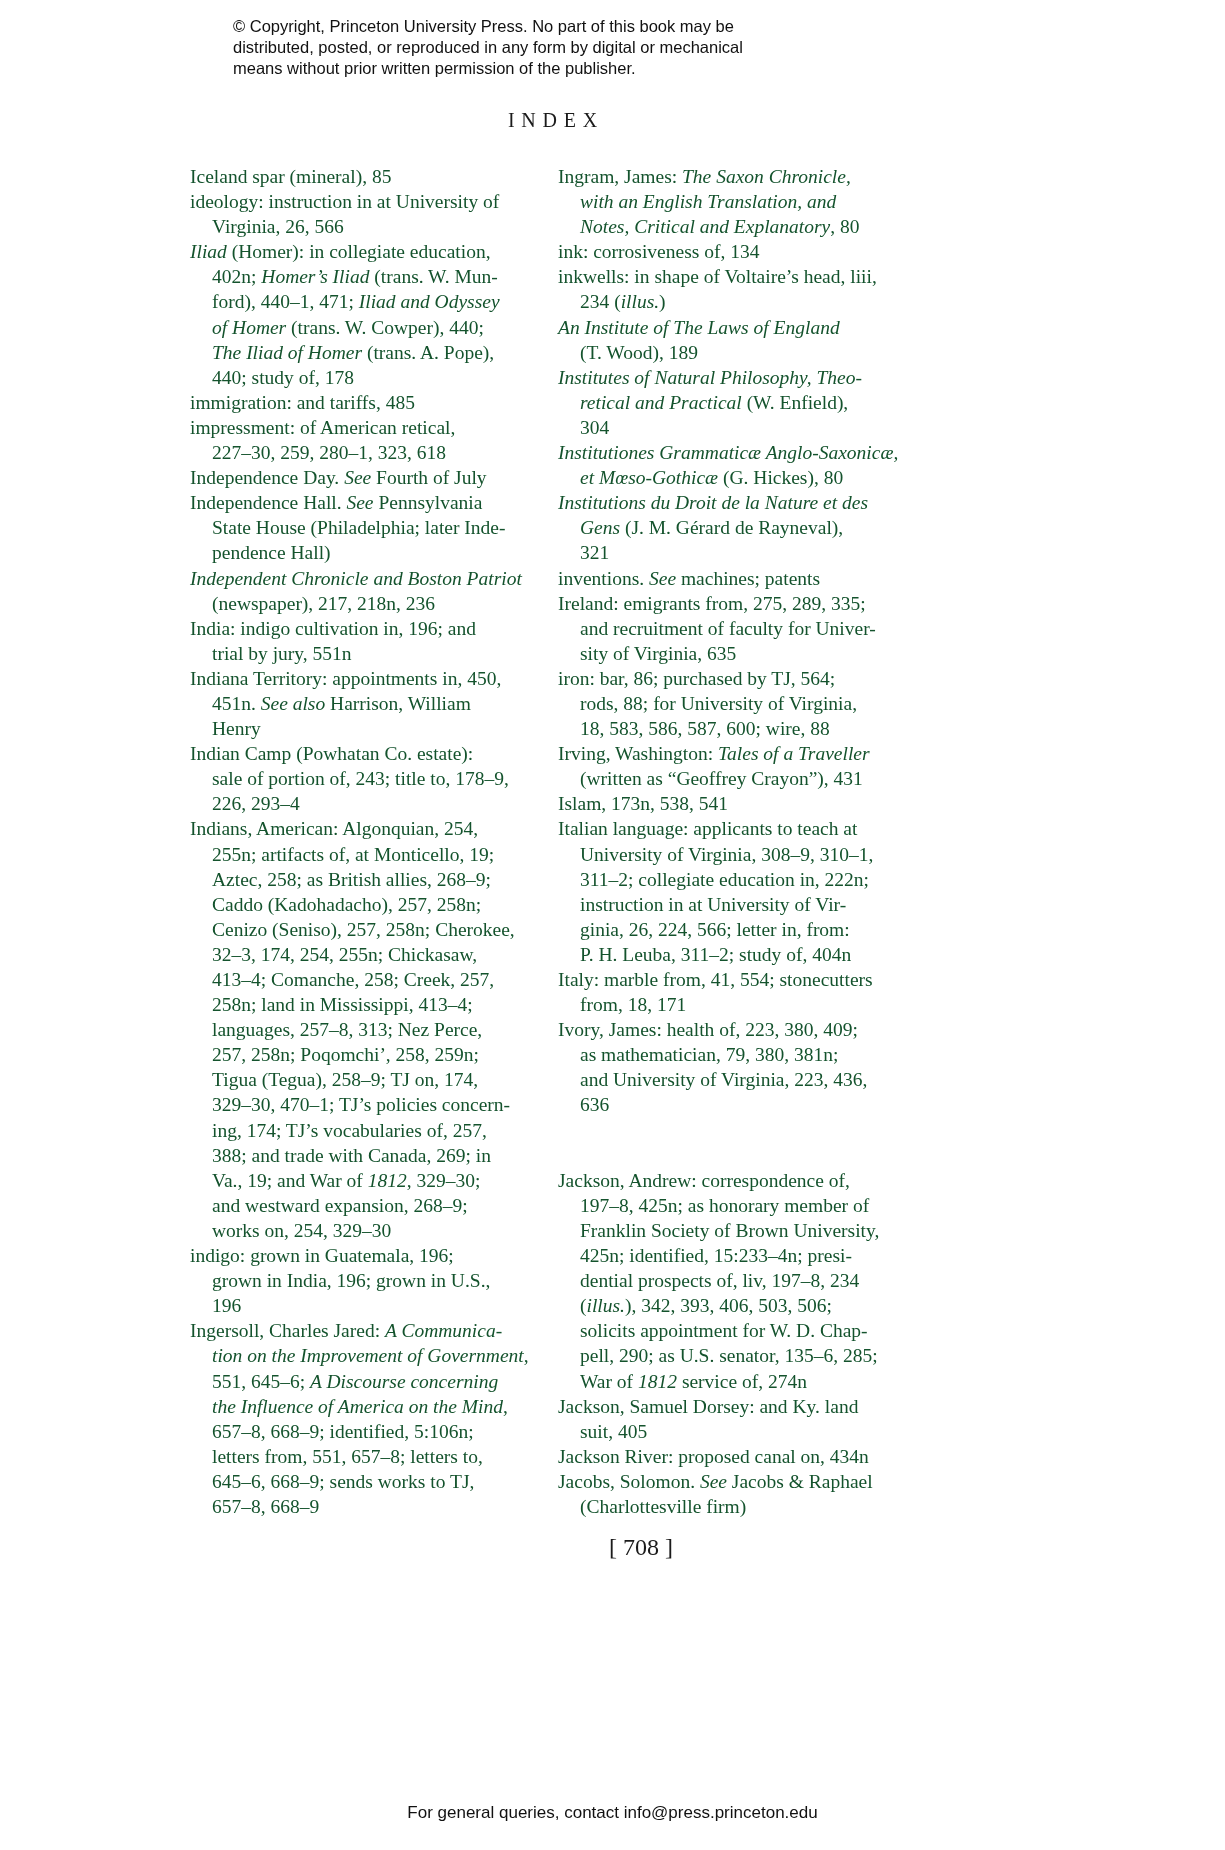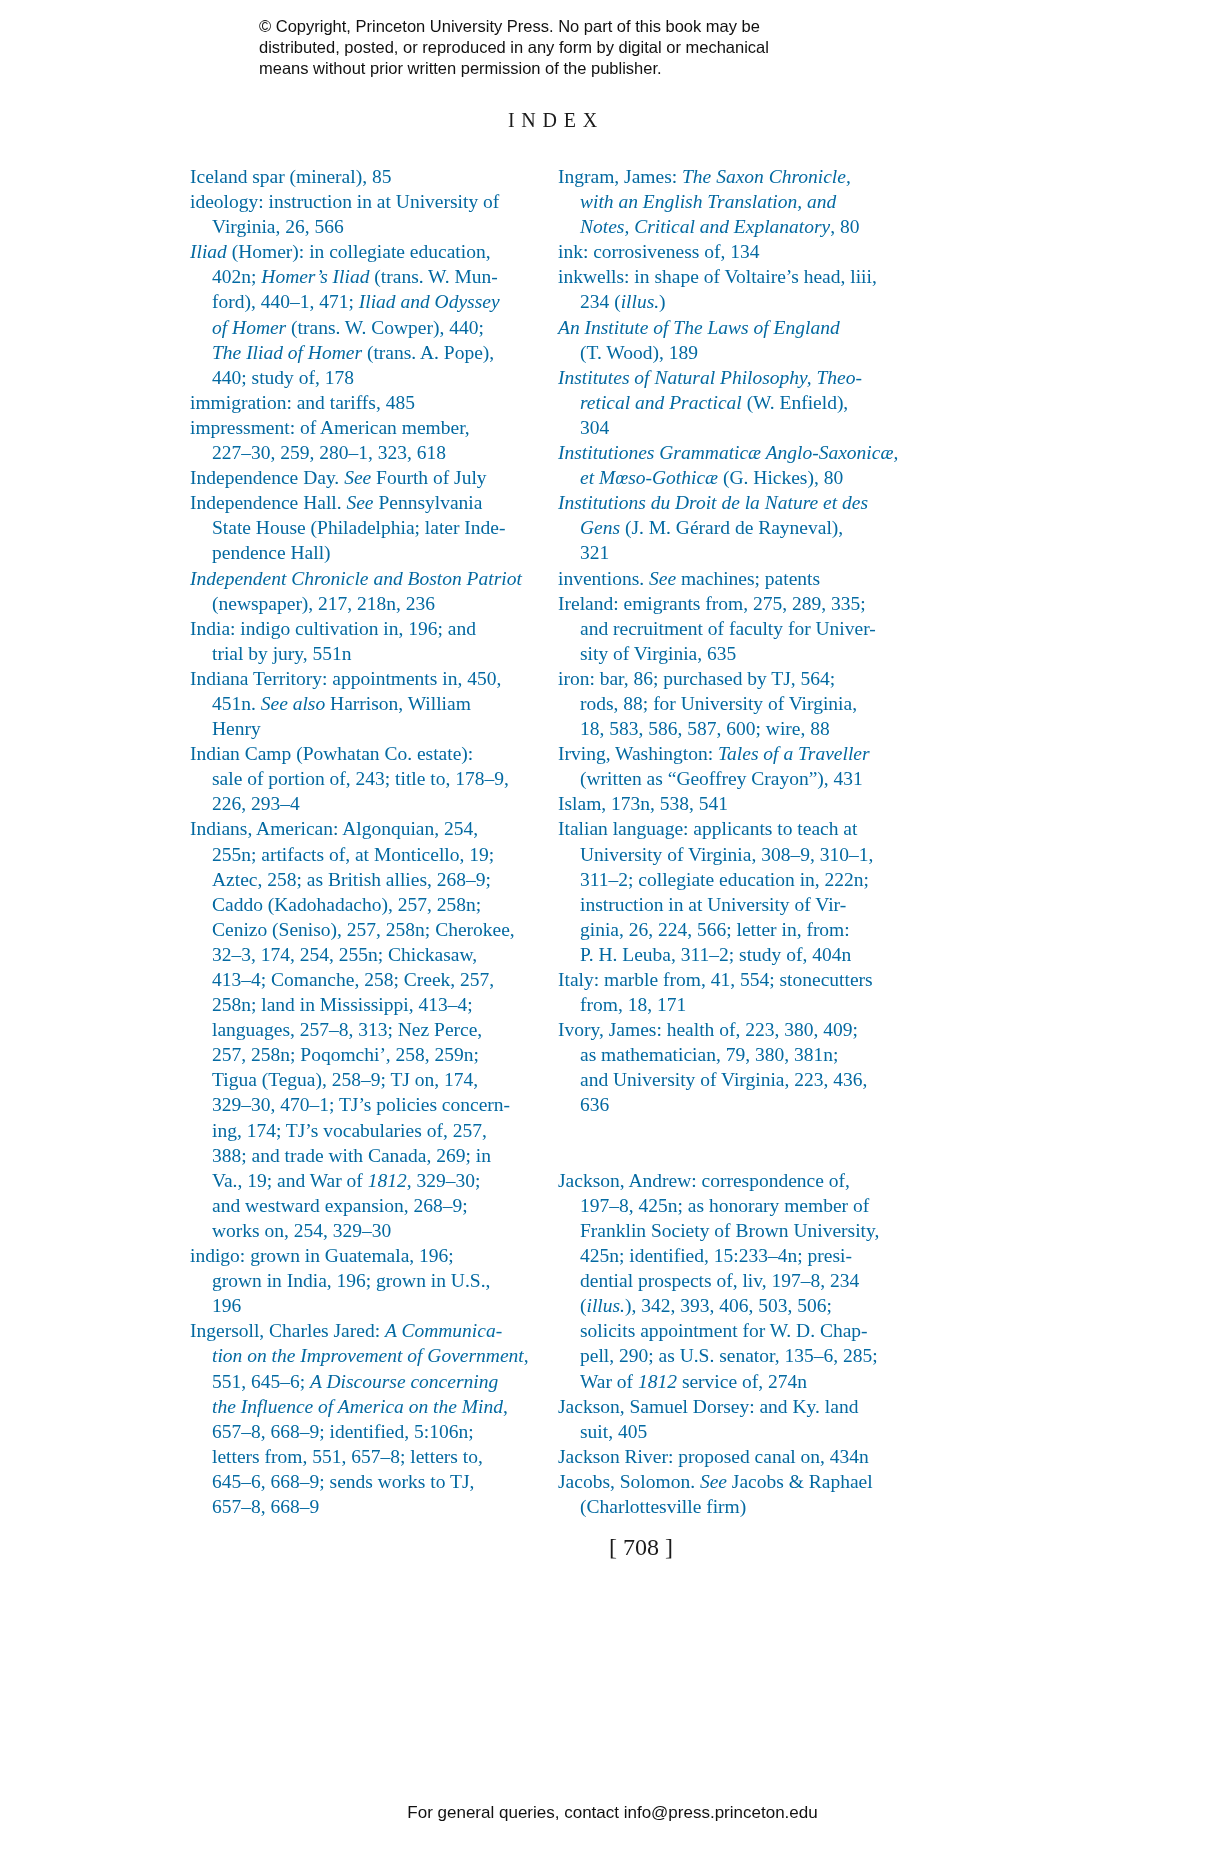--- a/index.html
+++ b/index.html
@@ -16,21 +16,20 @@
     overflow: hidden;
   }
   .copyright {
     position: absolute;
     left: 233px;
     top: 16px;
     font-family: "Liberation Sans", sans-serif;
     font-size: 16.5px;
     line-height: 21px;
     color: #111111;
-    margin-left: 26px;
   }
   .index-title {
     position: absolute;
     left: 190px;
     top: 101px;
     width: 716px;
     margin: 8px;
     text-align: center;
     font-family: "Liberation Serif", "DejaVu Serif", serif;
     font-weight: normal;
@@ -39,21 +38,21 @@
     color: #1b1b1b;
   }
   .columns {
     position: absolute;
     left: 190px;
     top: 164px;
     display: flex;
     gap: 18px;
     font-family: "Liberation Serif", "DejaVu Serif", serif;
     font-size: 19.5px;
-    color: #0369a1;
+    color: #14532d;
   }
   .col {
     width: 350px;
   }
   .line {
     line-height: 25.1px;
     min-height: 25.1px;
     white-space: nowrap;
   }
   .line.cont {
@@ -101,21 +100,21 @@
         <div class="line"><span>Iceland spar (mineral), 85</span></div>
         <div class="line"><span>ideology: instruction in at University of</span></div>
         <div class="line cont"><span>Virginia, 26, 566</span></div>
         <div class="line"><span class="it">Iliad</span><span> (Homer): in collegiate education,</span></div>
         <div class="line cont"><span>402n; </span><span class="it">Homer’s Iliad</span><span> (trans. W. Mun-</span></div>
         <div class="line cont"><span>ford), 440–1, 471; </span><span class="it">Iliad and Odyssey</span></div>
         <div class="line cont"><span class="it">of Homer</span><span> (trans. W. Cowper), 440;</span></div>
         <div class="line cont"><span class="it">The Iliad of Homer</span><span> (trans. A. Pope),</span></div>
         <div class="line cont"><span>440; study of, 178</span></div>
         <div class="line"><span>immigration: and tariffs, 485</span></div>
-        <div class="line"><span>impressment: of American member,</span></div>
+        <div class="line"><span>impressment: of American retical,</span></div>
         <div class="line cont"><span>227–30, 259, 280–1, 323, 618</span></div>
         <div class="line"><span>Independence Day. </span><span class="it">See</span><span> Fourth of July</span></div>
         <div class="line"><span>Independence Hall. </span><span class="it">See</span><span> Pennsylvania</span></div>
         <div class="line cont"><span>State House (Philadelphia; later Inde-</span></div>
         <div class="line cont"><span>pendence Hall)</span></div>
         <div class="line"><span class="it">Independent Chronicle and Boston Patriot</span></div>
         <div class="line cont"><span>(newspaper), 217, 218n, 236</span></div>
         <div class="line"><span>India: indigo cultivation in, 196; and</span></div>
         <div class="line cont"><span>trial by jury, 551n</span></div>
         <div class="line"><span>Indiana Territory: appointments in, 450,</span></div>

